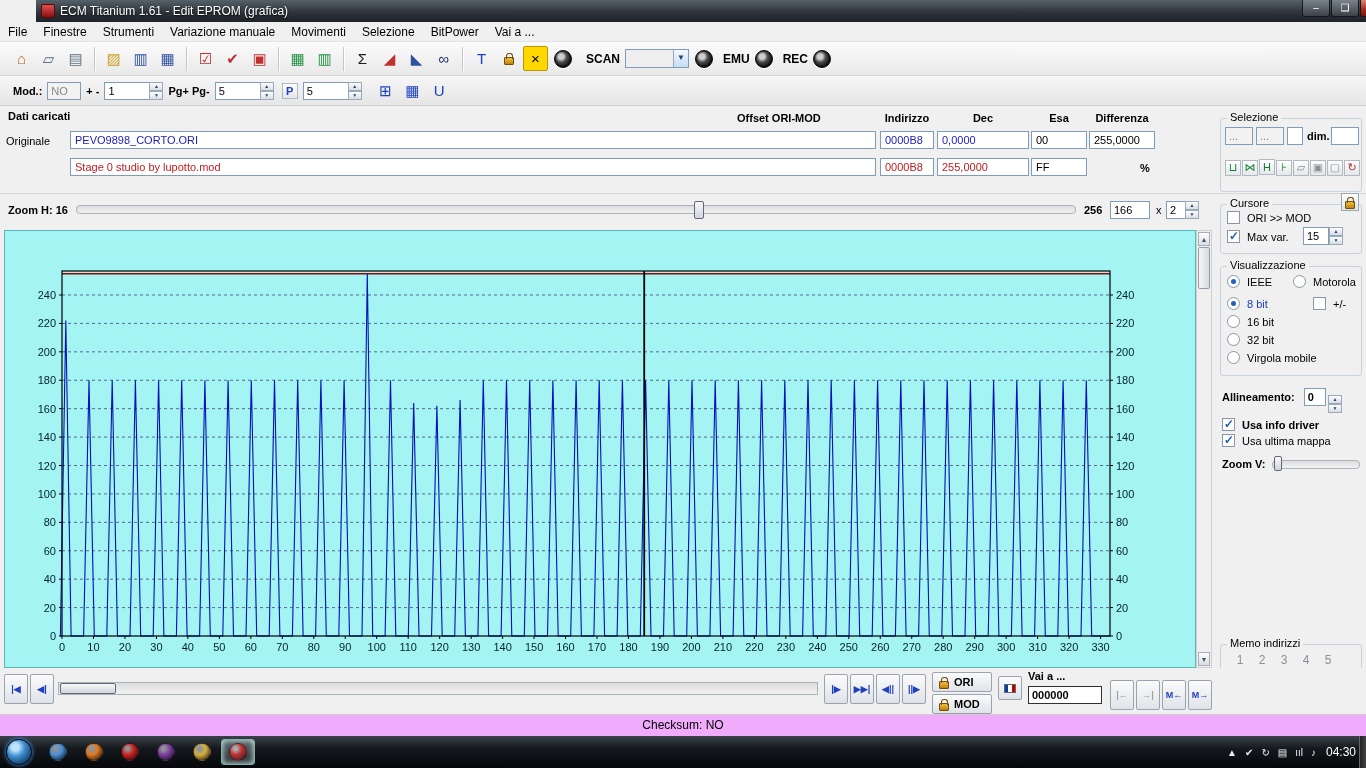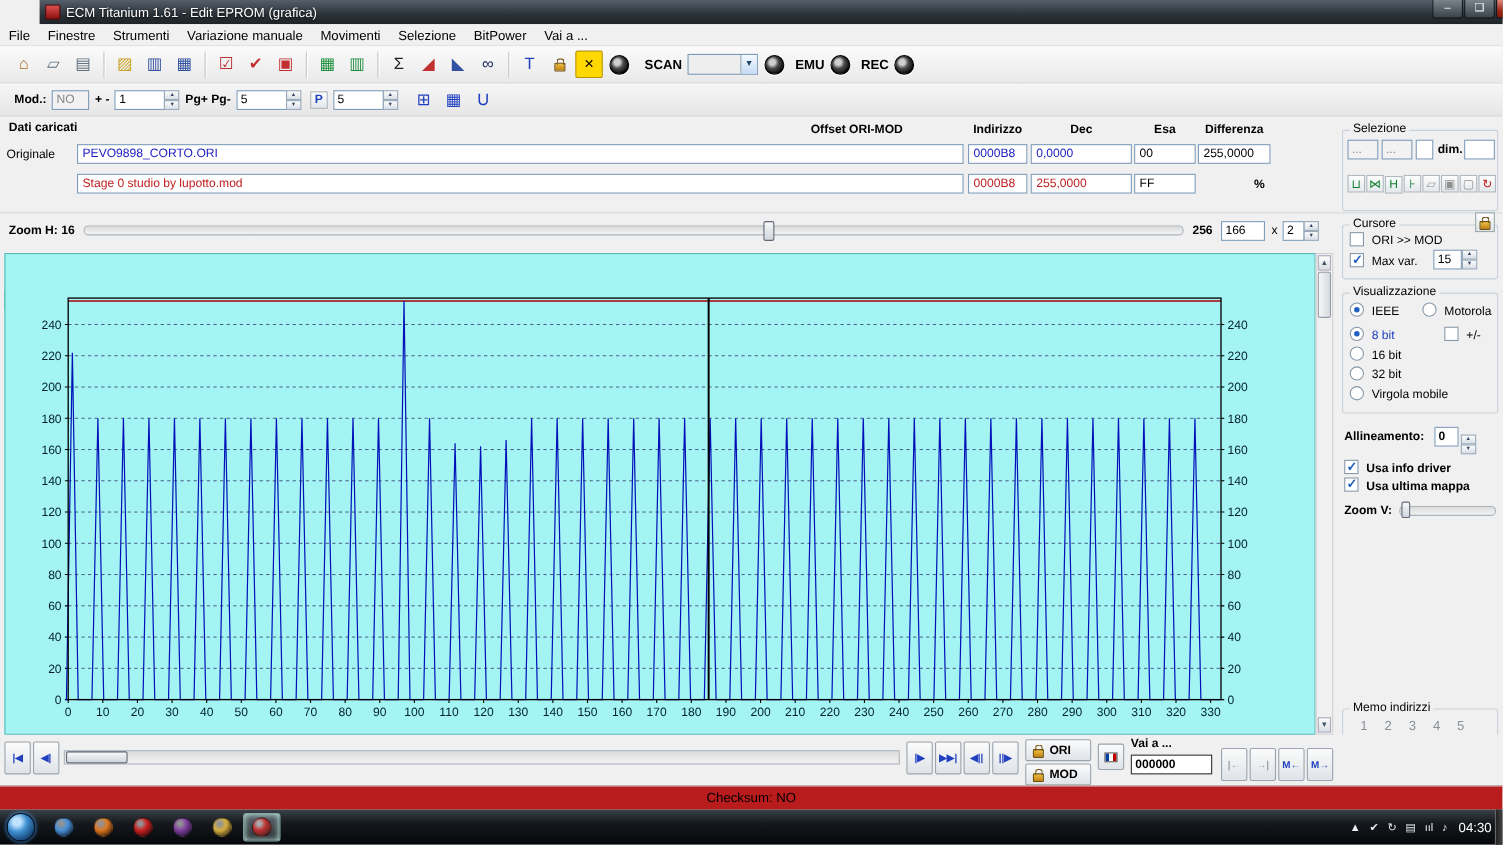--- a/index.html
+++ b/index.html
@@ -107,21 +107,21 @@
   #navrow { position:absolute; left:0; top:668px; width:1366px; height:46px; background:#f0f0f0; }
   .navbtn { position:absolute; width:24px; height:30px; background:linear-gradient(#fbfbfb,#dfe3e8);
     border:1px solid #9aa4ae; border-radius:2px; color:#2040c0; font-size:9px; text-align:center;
     line-height:28px; font-weight:bold; }
   .lockbtn { position:absolute; width:60px; height:20px; background:linear-gradient(#fbfbfb,#dfe3e8);
     border:1px solid #9aa4ae; border-radius:2px; display:flex; align-items:center; gap:5px;
     padding-left:6px; font-weight:bold; font-size:11px; }
   .flag { width:12px; height:9px; background:linear-gradient(90deg,#0040a0 33%,#fff 33% 66%,#c00000 66%);
     border:1px solid #666; }
 
-  #statusbar { position:absolute; left:0; top:714px; width:1366px; height:22px; background:#b91c1c;
+  #statusbar { position:absolute; left:0; top:714px; width:1366px; height:22px; background:#f0abfc;
     border-top:1px solid #cfcfcf; text-align:center; line-height:21px; font-size:12px; }
 
   
   #taskbar { position:absolute; left:0; top:736px; width:1366px; height:32px;
     background:linear-gradient(#3a4148,#14181c 40%,#05070a); display:flex; align-items:center; }
   #orb { width:26px; height:26px; border-radius:50%; margin:0 8px 0 6px;
     background:radial-gradient(circle at 35% 30%, #bfe3ff 0 15%, #3f8fd0 40%, #123d6b 80%);
     border:1px solid #071525; box-shadow:0 0 4px #4aa0ff; }
   .task-icon { width:34px; height:26px; margin:0 1px; border-radius:3px; display:flex;
     align-items:center; justify-content:center; }
@@ -535,21 +535,21 @@
         <span>▲</span>
         <span>▼</span>
       </span>
   </div>
   <div style="position:absolute;left:1222px;top:418px">
     <span class="cb on"></span>
     <span class="rlabel" style="font-weight:bold">Usa info driver</span>
   </div>
   <div style="position:absolute;left:1222px;top:434px">
     <span class="cb on"></span>
-    <span class="rlabel" style="font-weight:bold">Usa ultima mappa</span>
+    <span class="rlabel" style="font-weight:normal">Usa ultima mappa</span>
   </div>
   <div style="position:absolute;left:1222px;top:458px">
     <span style="font-weight:bold">Zoom V:</span>
   </div>
   <div class="slider-track" style="left:1272px;top:460px;width:88px"></div>
   <div class="slider-thumb" style="left:1274px;top:456px;width:8px;height:15px"></div>
 
   <div class="group" style="left:1220px;top:644px;width:142px;height:66px">
     <div class="gtitle">Memo indirizzi</div>
     <div id="memo-grid" style="position:absolute;left:8px;top:8px;width:126px"><span class="memo-num">1</span><span class="memo-num">2</span><span class="memo-num">3</span><span class="memo-num">4</span><span class="memo-num">5</span><span class="memo-num">6</span><span class="memo-num">7</span><span class="memo-num">8</span><span class="memo-num">9</span><span class="memo-num">10</span><span class="memo-num">11</span><span class="memo-num">12</span><span class="memo-num" style="color: rgb(138, 144, 152);">✎</span></div>

